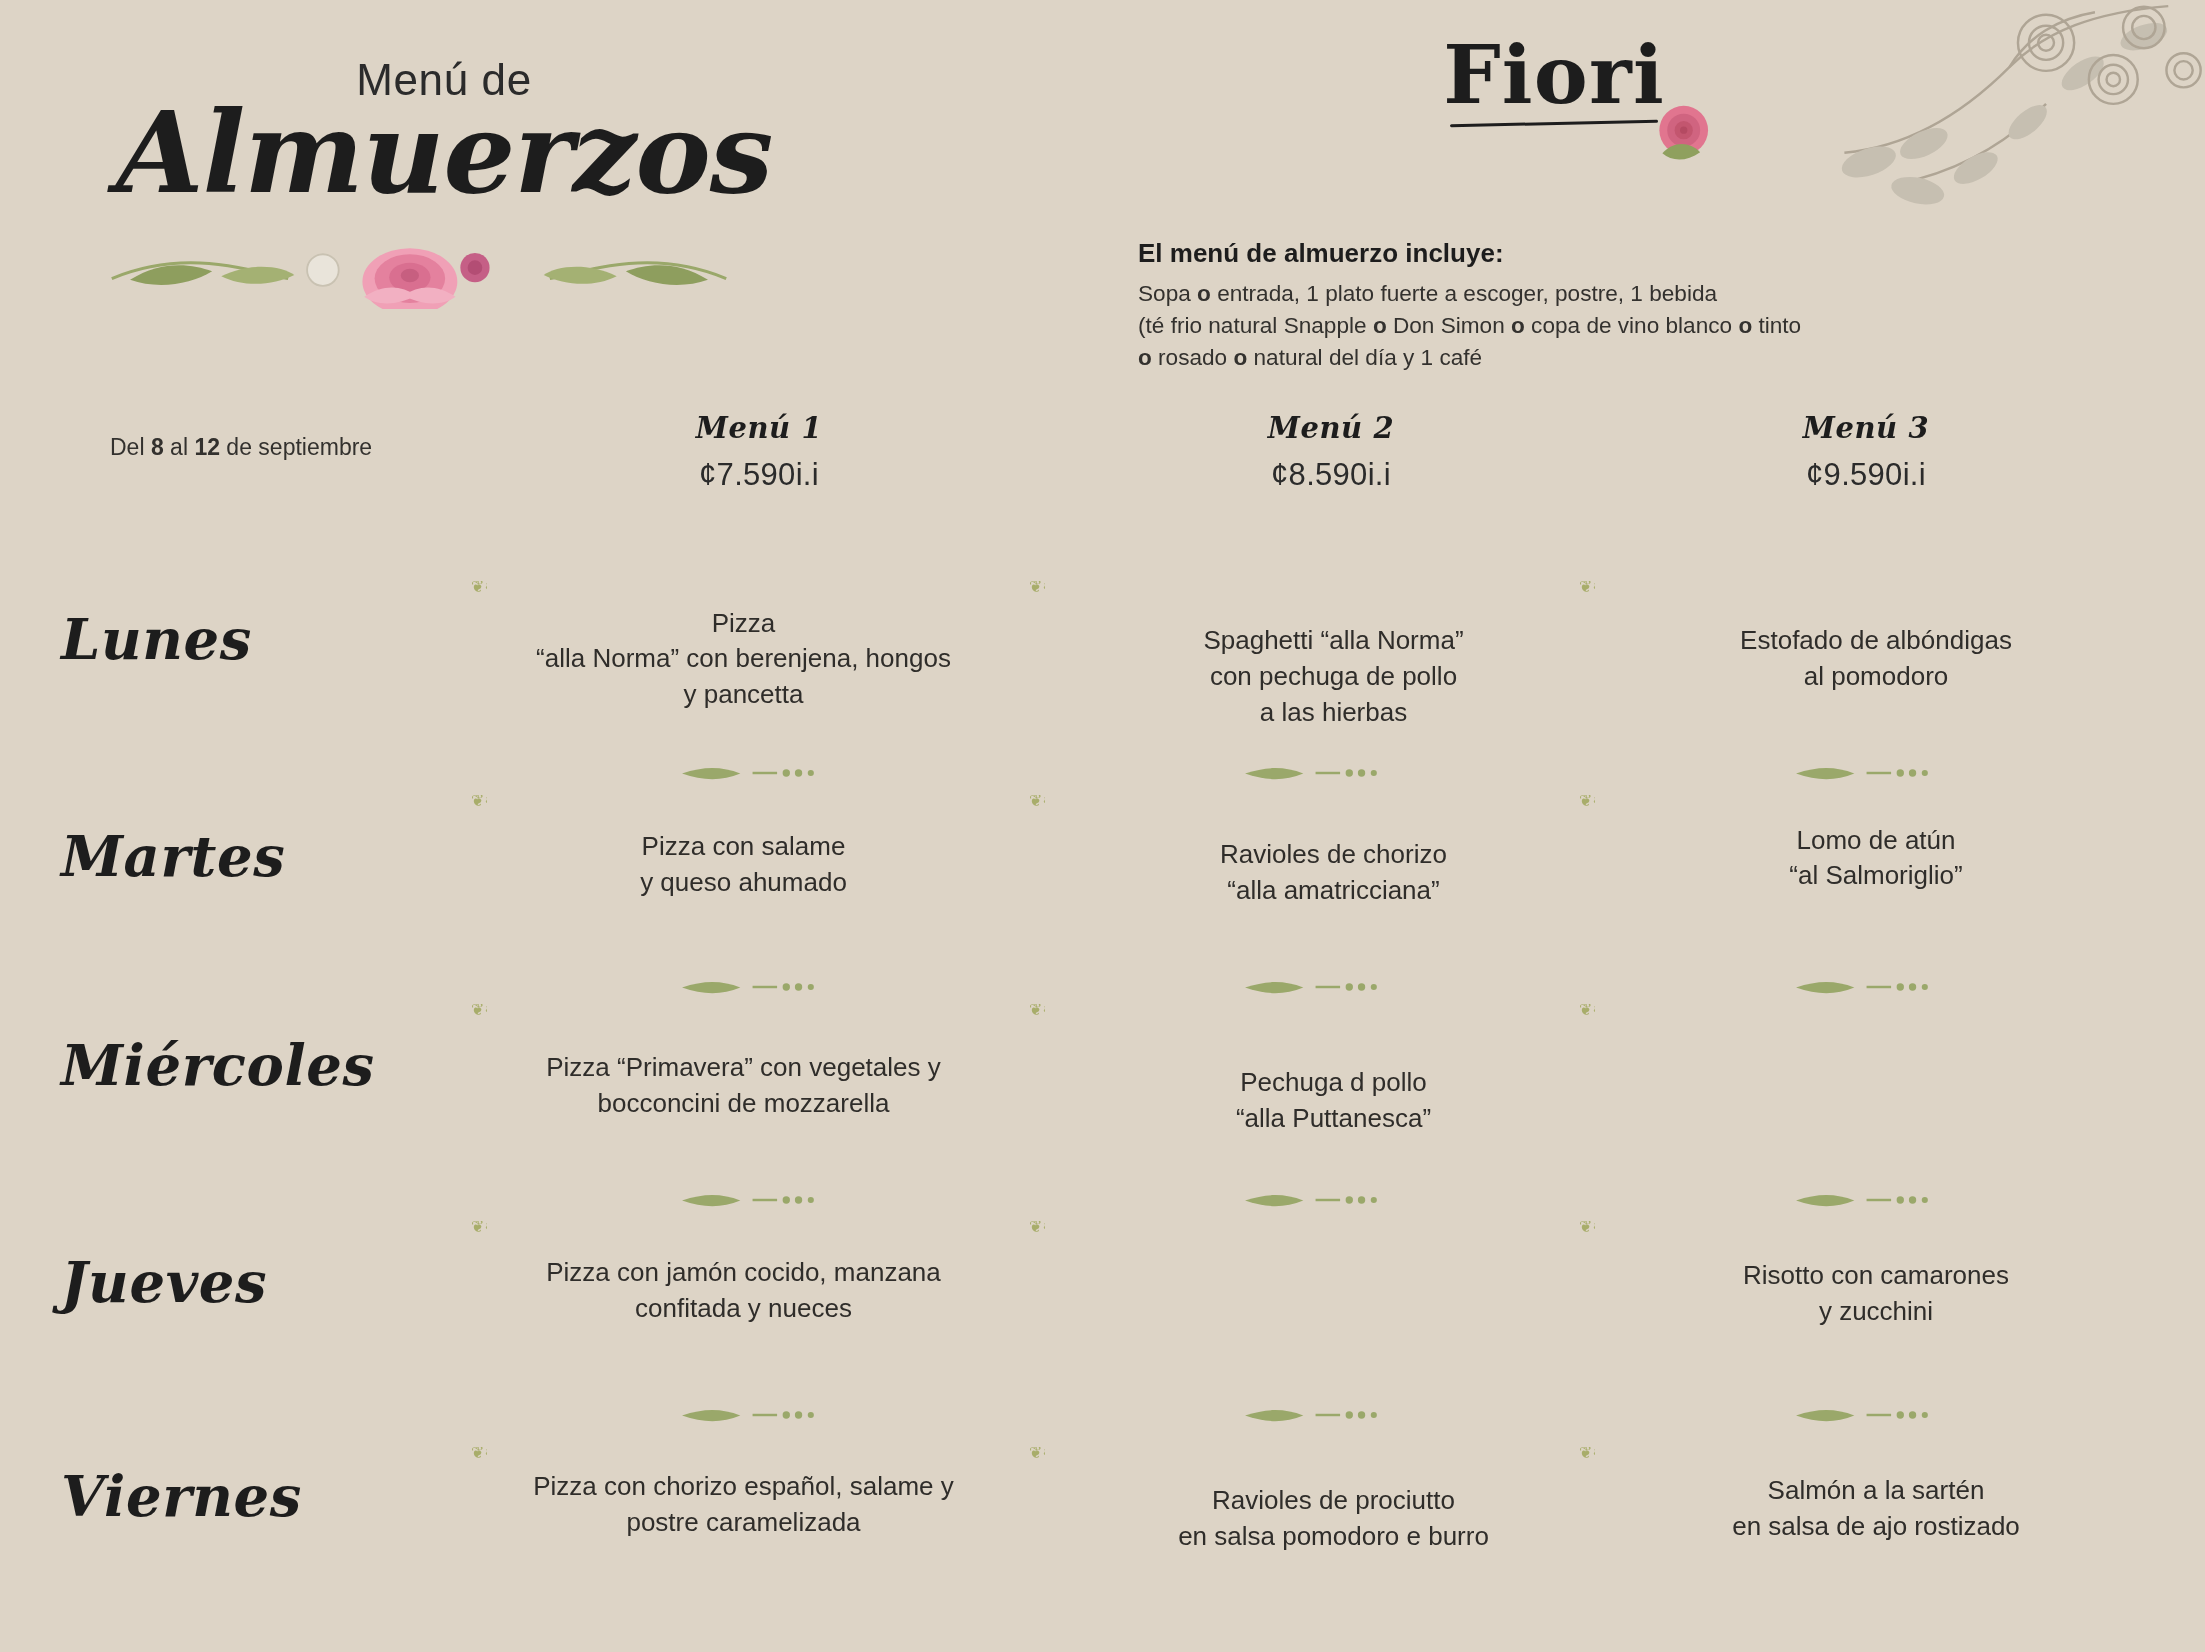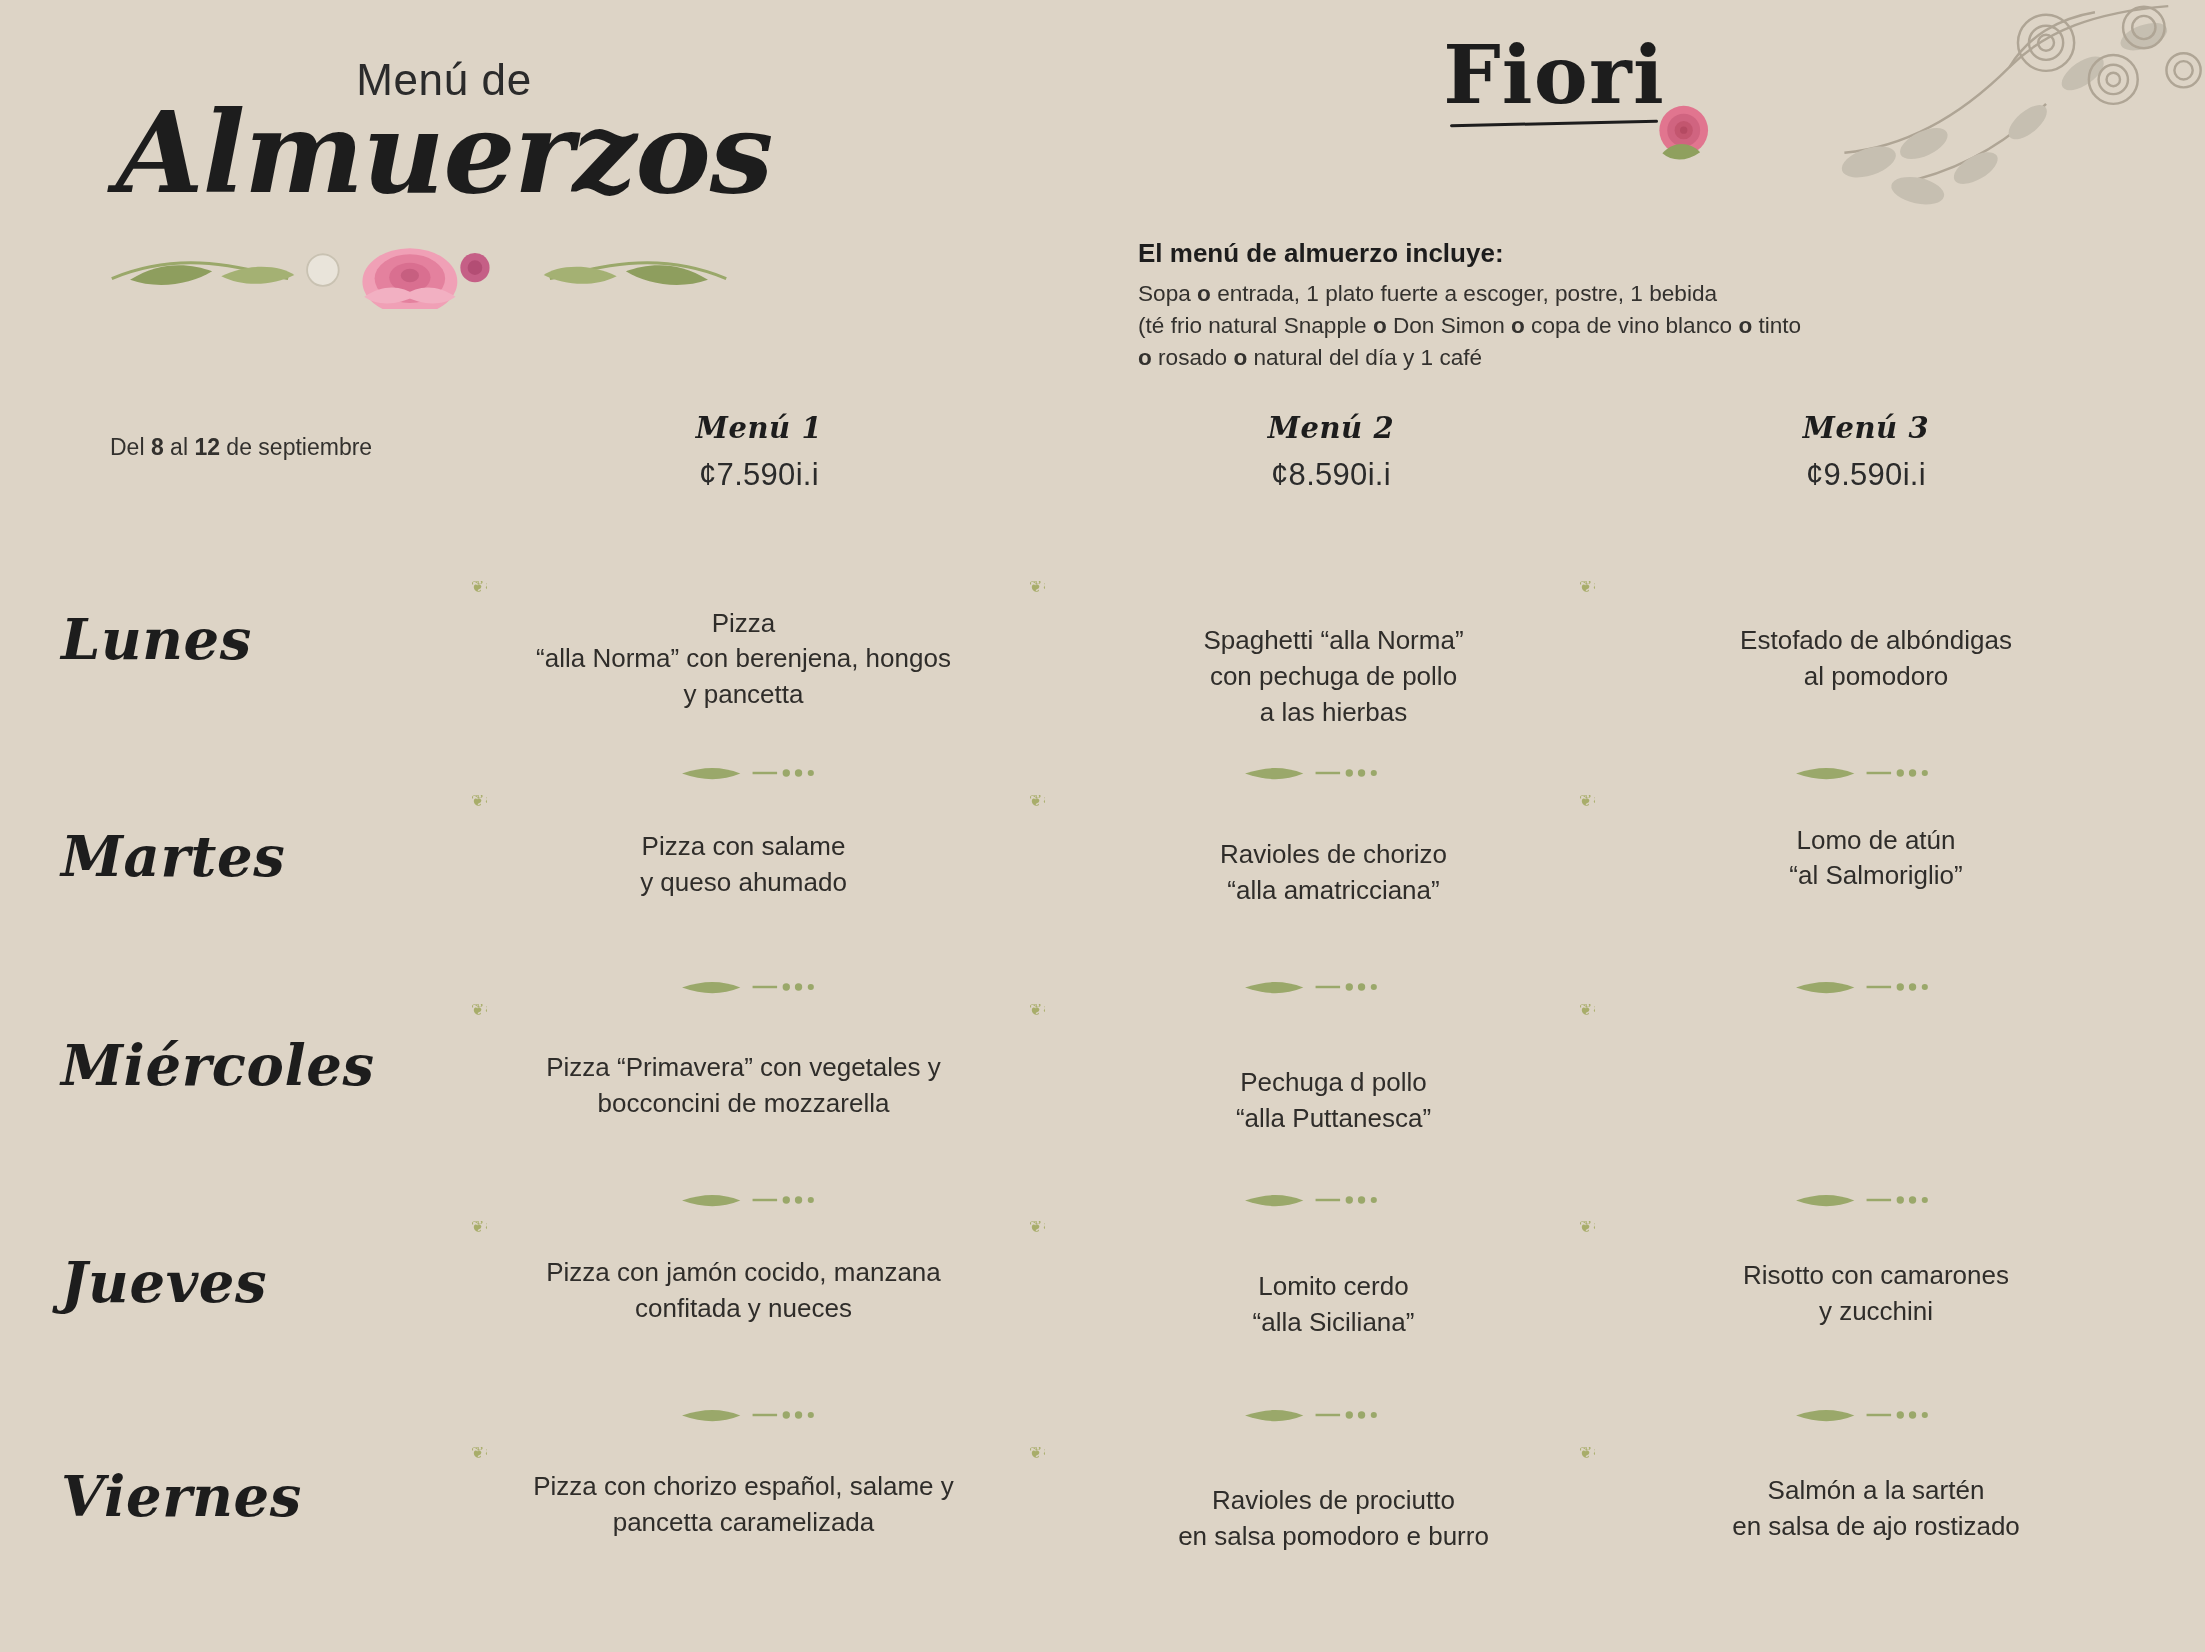--- a/index.html
+++ b/index.html
@@ -400,22 +400,20 @@
     <circle cx="215" cy="13" r="5" fill="#9aa86a"></circle>
 </svg>
 
 <div class="row" style="top:1221px;height:190px;">
   <div class="day-name" style="top:27.5px;">Jueves</div>
   <div class="vine" style="left:471px;  top:0px; height:153px;">❦❧❦❧❦❧❦❧❦❧❦❧</div>
   <div class="vine" style="left:1029px; top:0px; height:153px;">❦❧❦❧❦❧❦❧❦❧❦❧</div>
   <div class="vine" style="left:1579px; top:0px; height:153px;">❦❧❦❧❦❧❦❧❦❧❦❧</div>
   <div class="cell c1" style="top: 34px; white-space: pre-line;">Pizza con jamón cocido, manzana
 confitada y nueces</div>
-  <div class="cell c2" style="top: 48px; white-space: pre-line;">Lomito cerdo
-“alla Siciliana”</div>
   <div class="cell c3" style="top: 37px; white-space: pre-line;">Risotto con camarones
 y zucchini</div>
 </div>
 
 <svg class="divider" style="left:679px; top:1407px; width:141px;" viewBox="0 0 230 26">
   <path d="M5,14 C40,2 70,2 100,14 C70,26 40,26 5,14 Z" fill="#9aa86a"></path>
   <path d="M120,13 h40" stroke="#9aa86a" stroke-width="4"></path>
   <circle cx="175" cy="13" r="6" fill="#9aa86a"></circle>
     <circle cx="195" cy="13" r="6" fill="#9aa86a"></circle>
     <circle cx="215" cy="13" r="5" fill="#9aa86a"></circle>
@@ -434,19 +432,19 @@
     <circle cx="195" cy="13" r="6" fill="#9aa86a"></circle>
     <circle cx="215" cy="13" r="5" fill="#9aa86a"></circle>
 </svg>
 
 <div class="row" style="top:1435px;height:184px;">
   <div class="day-name" style="top:27.5px;">Viernes</div>
   <div class="vine" style="left:471px;  top:12.2px; height:122px;">❦❧❦❧❦❧❦❧❦❧</div>
   <div class="vine" style="left:1029px; top:12.2px; height:122px;">❦❧❦❧❦❧❦❧❦❧</div>
   <div class="vine" style="left:1579px; top:12.2px; height:122px;">❦❧❦❧❦❧❦❧❦❧</div>
   <div class="cell c1" style="top: 34px; white-space: pre-line;">Pizza con chorizo español, salame y
-pancetta caramelizada</div>
+postre caramelizada</div>
   <div class="cell c2" style="top: 48px; white-space: pre-line;">Ravioles de prociutto
 en salsa pomodoro e burro</div>
   <div class="cell c3" style="top: 38px; white-space: pre-line;">Salmón a la sartén
 en salsa de ajo rostizado</div>
 </div>
 
 
 </body></html>

